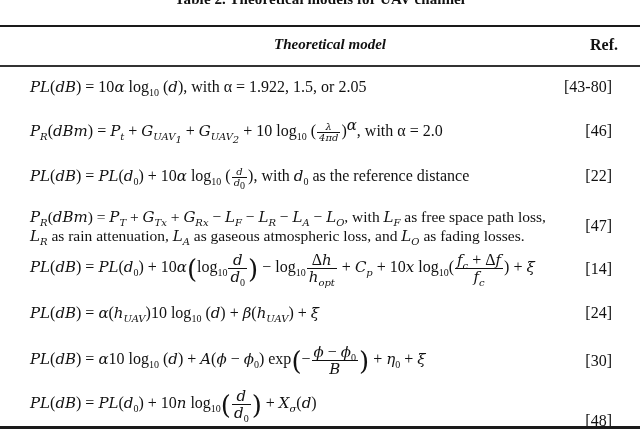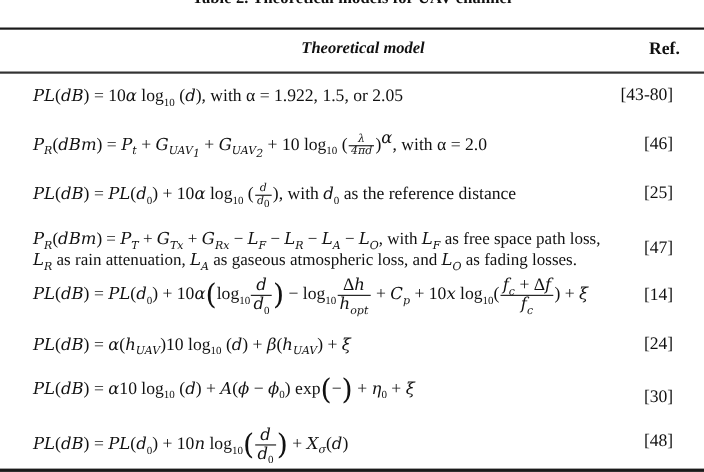--- a/index.html
+++ b/index.html
@@ -53,21 +53,21 @@
   <div class="eq">
     <i>P<sub>R</sub></i>(<i>dBm</i>) = <i>P<sub>t</sub></i> + <i>G<sub>UAV<sub>1</sub></sub></i> + <i>G<sub>UAV<sub>2</sub></sub></i> + 10 log<sub>10</sub> (<span class="frac small"><span class="num"><i>λ</i></span><span><i>4πd</i></span></span>)<sup><i>α</i></sup><span class="txt">, with α = 2.0</span>
   </div>
   <div class="ref">[46]</div>
 </div>
 
 <div class="row" style="top:167px;">
   <div class="eq">
     <i>PL</i>(<i>dB</i>) = <i>PL</i>(<i>d</i><sub>0</sub>) + 10<i>α</i> log<sub>10</sub> (<span class="frac small"><span class="num"><i>d</i></span><span><i>d</i><sub>0</sub></span></span>)<span class="txt">, with </span><i>d</i><sub>0</sub><span class="txt"> as the reference distance</span>
   </div>
-  <div class="ref">[25]</div>
+  <div class="ref">[22]</div>
 </div>
 
 <div class="row" style="top:208px;">
   <div class="eq" style="font-size:15.5px;">
     <i>P<sub>R</sub></i>(<i>dBm</i>) = <i>P<sub>T</sub></i> + <i>G<sub>Tx</sub></i> + <i>G<sub>Rx</sub></i> − <i>L<sub>F</sub></i> − <i>L<sub>R</sub></i> − <i>L<sub>A</sub></i> − <i>L<sub>O</sub></i><span class="txt">, with </span><i>L<sub>F</sub></i><span class="txt"> as free space path loss,</span>
     <div class="line2"><i>L<sub>R</sub></i><span class="txt"> as rain attenuation, </span><i>L<sub>A</sub></i><span class="txt"> as gaseous atmospheric loss, and </span><i>L<sub>O</sub></i><span class="txt"> as fading losses.</span></div>
   </div>
   <div class="ref" style="top:9px;">[47]</div>
 </div>
 
@@ -80,25 +80,25 @@
 
 <div class="row" style="top:304px;">
   <div class="eq">
     <i>PL</i>(<i>dB</i>) = <i>α</i>(<i>h<sub>UAV</sub></i>)10 log<sub>10</sub> (<i>d</i>) + <i>β</i>(<i>h<sub>UAV</sub></i>) + <i>ξ</i>
   </div>
   <div class="ref">[24]</div>
 </div>
 
 <div class="row" style="top:344px;">
   <div class="eq">
-    <i>PL</i>(<i>dB</i>) = <i>α</i>10 log<sub>10</sub> (<i>d</i>) + <i>A</i>(<i>ϕ</i> − <i>ϕ</i><sub>0</sub>) exp<span class="paren">(</span>−<span class="paren">)</span> + <i>η</i><sub>0</sub> + <i>ξ</i>
+    <i>PL</i>(<i>dB</i>) = <i>α</i>10 log<sub>10</sub> (<i>d</i>) + <i>A</i>(<i>ϕ</i> − <i>ϕ</i><sub>0</sub>) exp<span class="paren">(</span>−<span class="frac big"><span class="num"><i>ϕ</i> − <i>ϕ</i><sub>0</sub></span><span><i>B</i></span></span><span class="paren">)</span> + <i>η</i><sub>0</sub> + <i>ξ</i>
   </div>
   <div class="ref" style="top:8px;">[30]</div>
 </div>
 
 <div class="row" style="top:388px;">
   <div class="eq">
     <i>PL</i>(<i>dB</i>) = <i>PL</i>(<i>d</i><sub>0</sub>) + 10<i>n</i> log<sub>10</sub><span class="paren">(</span><span class="frac big"><span class="num"><i>d</i></span><span><i>d</i><sub>0</sub></span></span><span class="paren">)</span> + <i>X<sub>σ</sub></i>(<i>d</i>)
   </div>
-  <div class="ref" style="top:4px;">[48]</div>
+  <div class="ref" style="top:24px;">[48]</div>
 </div>
 
 <div class="rule bot"></div>
 
 </body></html>

